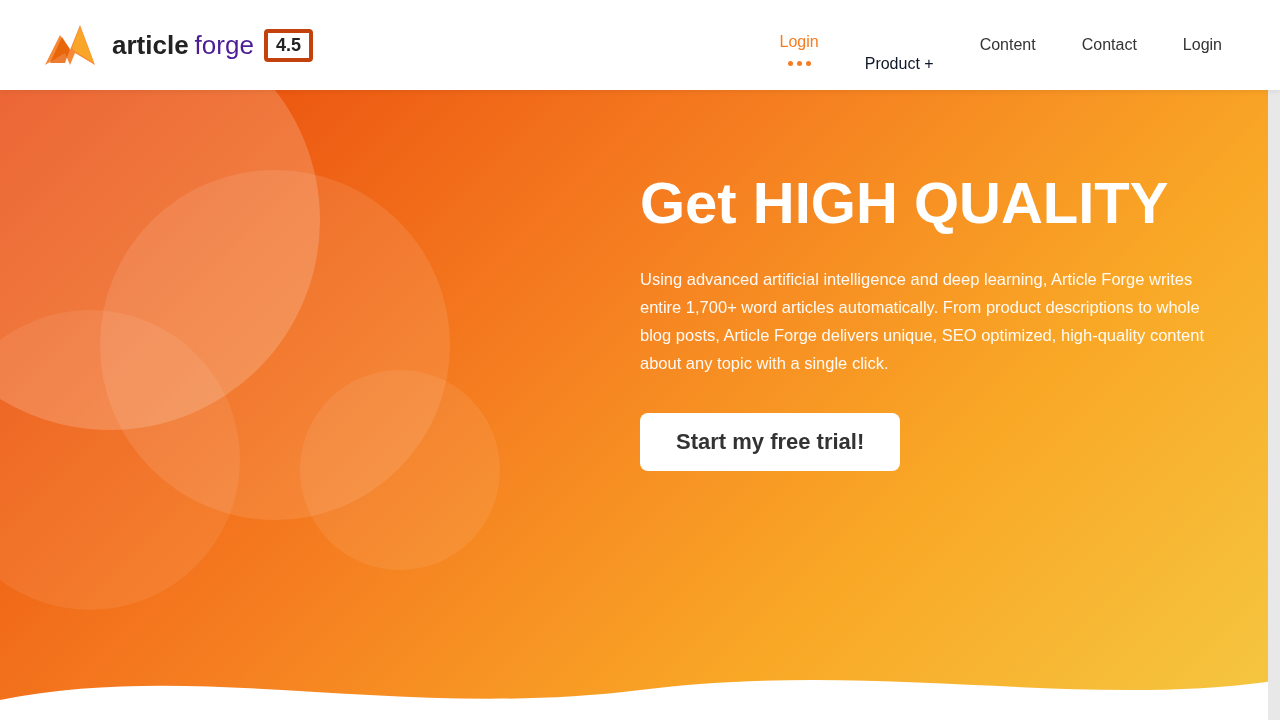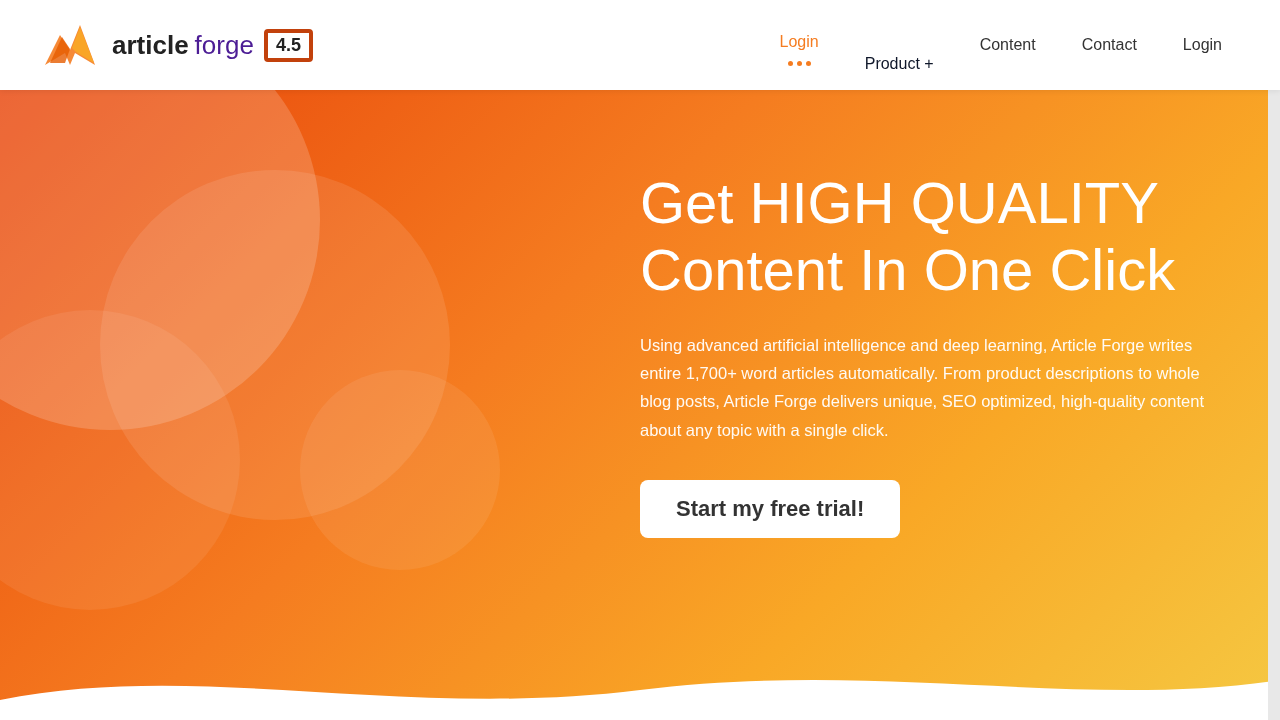--- a/index.html
+++ b/index.html
@@ -157,21 +157,21 @@
 
     
     .hero-content {
       position: absolute;
       right: 60px;
       top: 80px;
       width: 580px;
     }
     .hero-headline {
       font-size: 58px;
-      font-weight: 400;
+      font-weight: 700;
       color: #fff;
       line-height: 1.15;
       margin-bottom: 28px;
     }
     .hero-sub {
       font-size: 16.5px;
       color: rgba(255,255,255,0.95);
       line-height: 1.7;
       margin-bottom: 36px;
     }
@@ -247,21 +247,20 @@
   <div class="blob blob-3"></div>
   <div class="blob blob-4"></div>
 
   <svg class="wave" viewBox="0 0 1280 80" xmlns="http://www.w3.org/2000/svg" preserveAspectRatio="none">
     <path d="M0,60 C200,20 400,80 640,50 C880,20 1080,70 1280,40 L1280,80 L0,80 Z" fill="#fff"></path>
   </svg>
 
   <div class="hero-content">
     <h1 class="hero-headline">
       <span>Get HIGH QUALITY</span><br>
-      <span>Content In One Click</span>
     </h1>
     <p class="hero-sub">Using advanced artificial intelligence and deep learning, Article Forge writes entire 1,700+ word articles automatically. From product descriptions to whole blog posts, Article Forge delivers unique, SEO optimized, high-quality content about any topic with a single click.</p>
     <button class="hero-cta">Start my free trial!</button>
   </div>
 </section>
 
 <div class="scrollbar">
   <div class="scrollbar-thumb"></div>
 </div>
 

